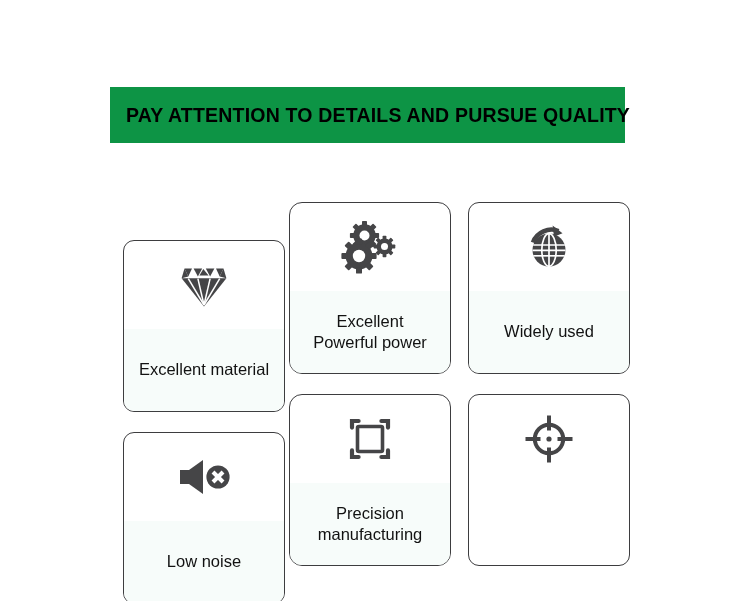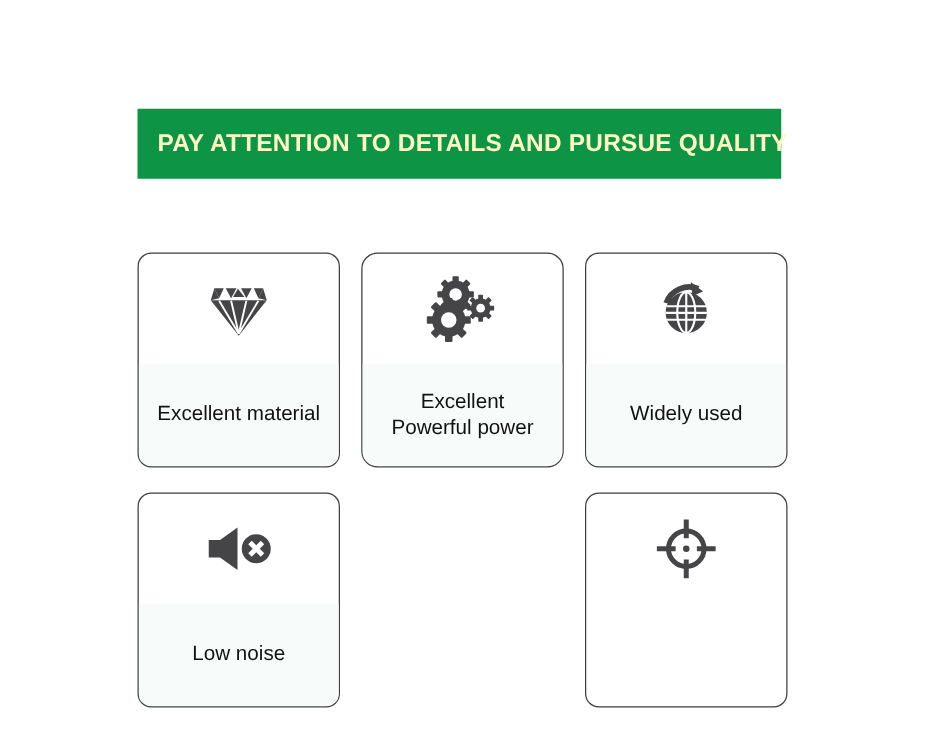--- a/index.html
+++ b/index.html
@@ -31,21 +31,21 @@
     top: 87px;
     width: 515px;
     height: 56px;
     background: #0d9445;
     display: flex;
     align-items: center;
     box-sizing: border-box;
     padding-left: 16px;
   }
   .banner-title {
-    color: #fef9c3;
+    color: #000000;
     font-family: "Liberation Sans", sans-serif;
     font-size: 19.5px;
     font-weight: bold;
     letter-spacing: 0.2px;
     white-space: nowrap;
   }
 
   
   .grid {
     position: absolute;
@@ -57,21 +57,21 @@
   .card {
     position: absolute;
     width: 162px;
     height: 172px;
     border: 1.6px solid #3d3d3f;
     border-radius: 11px;
     background: #ffffff;
     box-sizing: border-box;
     overflow: hidden;
   }
-  .card-c0 { left: 0px; }
+  .card-c0 { left: 13px; margin-top: 38px; }
   .card-c1 { left: 179px; border-radius: 13px; }
   .card-c2 { left: 358px; }
   .card-r0 { top: 0px; }
   .card-r1 { top: 192px; }
 
   .card-icon-area {
     position: absolute;
     left: 0;
     top: 0;
     width: 100%;
@@ -255,20 +255,41 @@
               <line x1="47.0" y1="15.0" x2="37.0" y2="25.0"></line>
             </g>
           </svg>
         </span>
       </div>
       <div class="card-text-area">
         <div class="card-label">Low noise</div>
       </div>
     </div>
 
+    <div class="card card-r1 card-c1">
+      <div class="card-icon-area">
+        <span>
+          <svg class="icon-svg" width="50" height="50" viewBox="0 0 50 50" fill="none">
+
+            <rect x="12.5" y="12.5" width="25" height="25" rx="1.5" stroke="#454547" stroke-width="3.6" fill="none"></rect>
+
+            <g stroke="#454547" stroke-width="4.2" stroke-linecap="round" fill="none">
+              <path d="M7.0 13.6 L7.0 7.0 L13.6 7.0"></path>
+              <path d="M36.4 7.0 L43.0 7.0 L43.0 13.6"></path>
+              <path d="M43.0 36.4 L43.0 43.0 L36.4 43.0"></path>
+              <path d="M13.6 43.0 L7.0 43.0 L7.0 36.4"></path>
+            </g>
+          </svg>
+        </span>
+      </div>
+      <div class="card-text-area">
+        <div class="card-label">Precision
+manufacturing</div>
+      </div>
+    </div>
 
     <div class="card card-r1 card-c2">
       <div class="card-icon-area">
         <span>
           <svg class="icon-svg" width="52" height="52" viewBox="0 0 52 52" fill="none">
             <circle cx="26" cy="26" r="14.2" stroke="#454547" stroke-width="4.0" fill="none"></circle>
             <g stroke="#454547" stroke-width="4.0" stroke-linecap="butt">
               <line x1="26" y1="2.5" x2="26" y2="17.5"></line>
               <line x1="26" y1="34.5" x2="26" y2="49.5"></line>
               <line x1="2.5" y1="26" x2="17.5" y2="26"></line>

